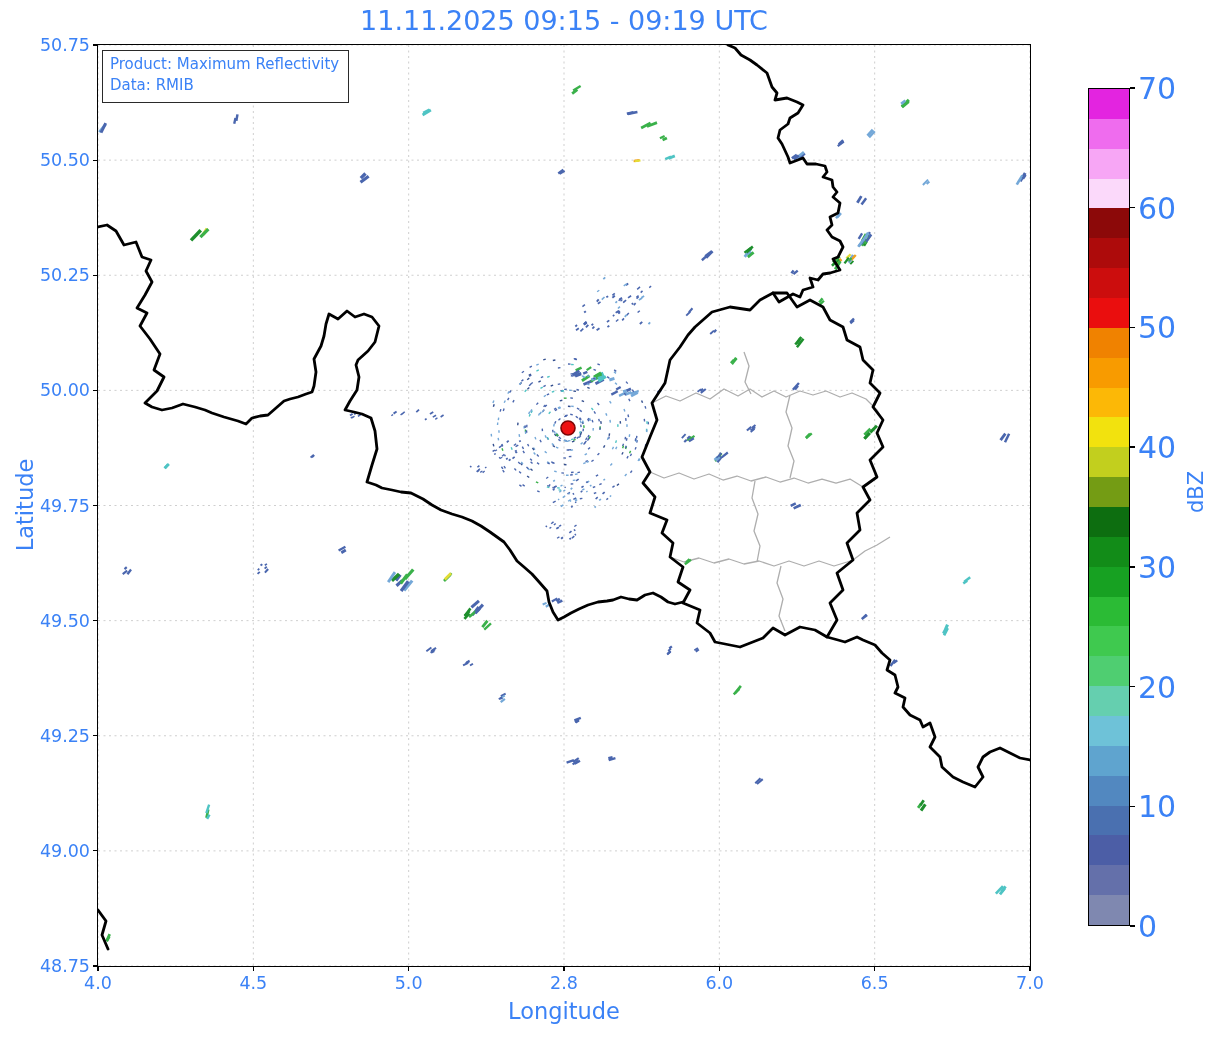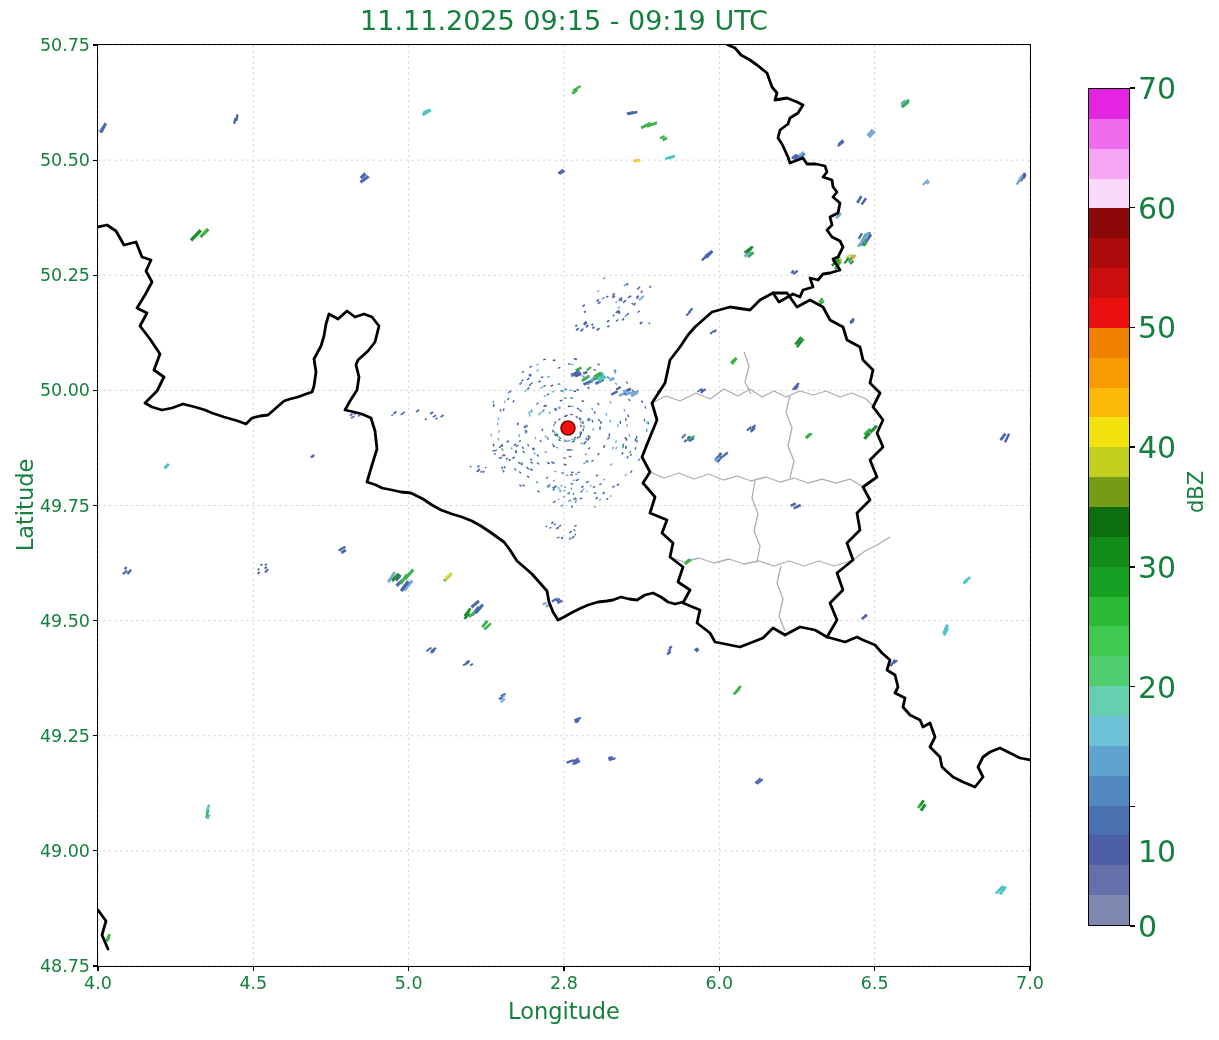--- a/index.html
+++ b/index.html
@@ -1,17 +1,17 @@
 <!DOCTYPE html>
 <html><head>
 <meta charset="utf-8">
 <style>
   html,body{margin:0;padding:0;background:#ffffff;}
   .fig{position:relative;width:1219px;height:1040px;background:#fff;
-       font-family:"DejaVu Sans","Liberation Sans",sans-serif;color:#15803d;overflow:hidden;}
+       font-family:"DejaVu Sans","Liberation Sans",sans-serif;color:#3b82f6;overflow:hidden;}
   .title{position:absolute;left:98px;top:4px;width:932px;text-align:center;
          font-size:27px;line-height:34px;white-space:nowrap;}
   .plot{position:absolute;left:97px;top:44px;width:934px;height:923px;
         border:1.5px solid #000;box-sizing:border-box;background:#fff;}
   .plot svg{position:absolute;left:0;top:0;width:100%;height:100%;}
   .infobox{position:absolute;left:102px;top:50px;background:#fff;border:1.3px solid #2a2a2a;
            padding:3px 9px 5px 7px;font-size:15px;line-height:1.42;z-index:5;}
   .tick{position:absolute;background:#000;}
   .xlab{position:absolute;font-size:17.5px;transform:translateX(-50%);white-space:nowrap;}
   .ylab{position:absolute;font-size:17.5px;transform:translateY(-50%);text-align:right;width:70px;white-space:nowrap;}
@@ -751,20 +751,24 @@
           <path d="M98,227L107,225L116,231L124,245L136,242L142,257L151,260L146,271L152,282L145,295L137,308L147,313L140,326L150,339L160,354L154,370L164,377L157,391L150,398L145,403L152,407L162,410L172,408L183,404L195,407L205,410L212,413L224,417L238,421L246,424L252,418L260,416L268,415L276,408L284,401L290,399L298,397L306,394L312,392L314,386L316,372L314,359L321,346L324,336L326,324L329,314L338,319L347,311L355,317L364,314L372,317L379,326L375,342L368,351L358,360L356,365L359,377L357,390L350,401L345,410L354,412L362,414L371,418L375,431L377,449L372,465L367,482L376,485L382,488L392,490L401,492L411,493L415,495L423,499L432,505L441,510L452,514L462,517L472,521L481,526L490,532L497,537L504,542L510,550L517,561L524,567L532,574L540,583L547,591L549,602L553,612L558,620L564,617L571,613L579,609L588,605L598,602L607,601L613,600L621,597L629,599L637,600L645,595L653,593L661,597L668,602L675,604L683,602"></path>
           <path d="M728,45L735,48L741,55L750,60L757,65L767,73L772,87L777,93L775,100L787,98L797,102L803,105L798,113L790,118L788,124L780,130L778,138L782,144L788,157L790,163L803,158L807,164L816,164L825,166L827,172L823,177L832,180L833,187L837,192L833,197L840,203L838,213L830,217L832,225L827,230L832,237L840,241L843,247L838,257L833,259L840,270L830,273L823,274L818,280L810,278L813,287L803,290L800,297L793,294L786,298L779,302L773,293"></path>
           <path d="M773,293L787,293L797,307L810,300L823,307L830,320L843,327L847,340L860,347L863,360L873,370L870,383L880,393L873,407L883,420L877,433L883,447L870,460L877,477L863,487L870,500L857,513L860,530L847,543L853,560L837,573L843,590L830,603L837,620L827,637L815,630L800,627L785,635L773,628L763,638L740,647L715,642L710,633L697,623L700,610L683,603L690,590L678,582L683,567L670,557L673,543L662,533L667,520L650,513L655,497L643,483L650,472L642,457L650,437L657,420L652,403L665,383L670,360L680,347L688,335L695,327L712,312L730,307L750,310L760,300L773,293"></path>
           <path d="M827,637L838,640L845,642L857,637L863,640L875,645L882,653L890,660L887,670L895,675L898,687L895,693L905,698L903,707L910,715L920,720L923,727L930,723L935,737L930,747L940,757L942,767L953,777L963,782L975,787L983,777L978,767L983,757L990,752L1000,748L1010,753L1020,758L1030,760"></path>
           <path d="M98,910L106,921L102,935L108,949"></path>
         </g>
         <circle cx="568" cy="428" r="7" fill="#ee1212" stroke="#7d0505" stroke-width="1.6"></circle>
       </svg>
   </div>
 
+  <div class="infobox">
+    <div>Product: Maximum Reflectivity</div>
+    <div>Data: RMIB</div>
+  </div>
 
   <div id="axis-layer">
       <div class="tick" style="left:97.4px;top:966px;width:1.2px;height:5px;"></div>
       <div class="xlab" style="left:98px;top:973px;">4.0</div>
       <div class="tick" style="left:252.73333333333332px;top:966px;width:1.2px;height:5px;"></div>
       <div class="xlab" style="left:253.33333333333331px;top:973px;">4.5</div>
       <div class="tick" style="left:408.0666666666666px;top:966px;width:1.2px;height:5px;"></div>
       <div class="xlab" style="left:408.66666666666663px;top:973px;">5.0</div>
       <div class="tick" style="left:563.4px;top:966px;width:1.2px;height:5px;"></div>
       <div class="xlab" style="left:564px;top:973px;">2.8</div>
@@ -834,19 +838,19 @@
       <div class="cblab" style="left: 1138px; top: 207.714px;">60</div>
       <div class="cbtick" style="left: 1130px; top: 326.729px;"></div>
       <div class="cblab" style="left: 1138px; top: 327.429px;">50</div>
       <div class="cbtick" style="left: 1130px; top: 446.443px;"></div>
       <div class="cblab" style="left: 1138px; top: 447.143px;">40</div>
       <div class="cbtick" style="left: 1130px; top: 566.157px;"></div>
       <div class="cblab" style="left: 1138px; top: 566.857px;">30</div>
       <div class="cbtick" style="left: 1130px; top: 685.871px;"></div>
       <div class="cblab" style="left: 1138px; top: 686.571px; text-align: right;">20</div>
       <div class="cbtick" style="left: 1130px; top: 805.586px;"></div>
-      <div class="cblab" style="left: 1138px; top: 806.286px; margin-top: 45px;">10</div>
+      <div class="cblab" style="left: 1138px; top: 806.286px;">10</div>
       <div class="cbtick" style="left: 1130px; top: 925.3px;"></div>
       <div class="cblab" style="left: 1138px; top: 926px;">0</div>
     </div>
   <div class="dbz">dBZ</div>
 
 </div>
 
 </body></html>

